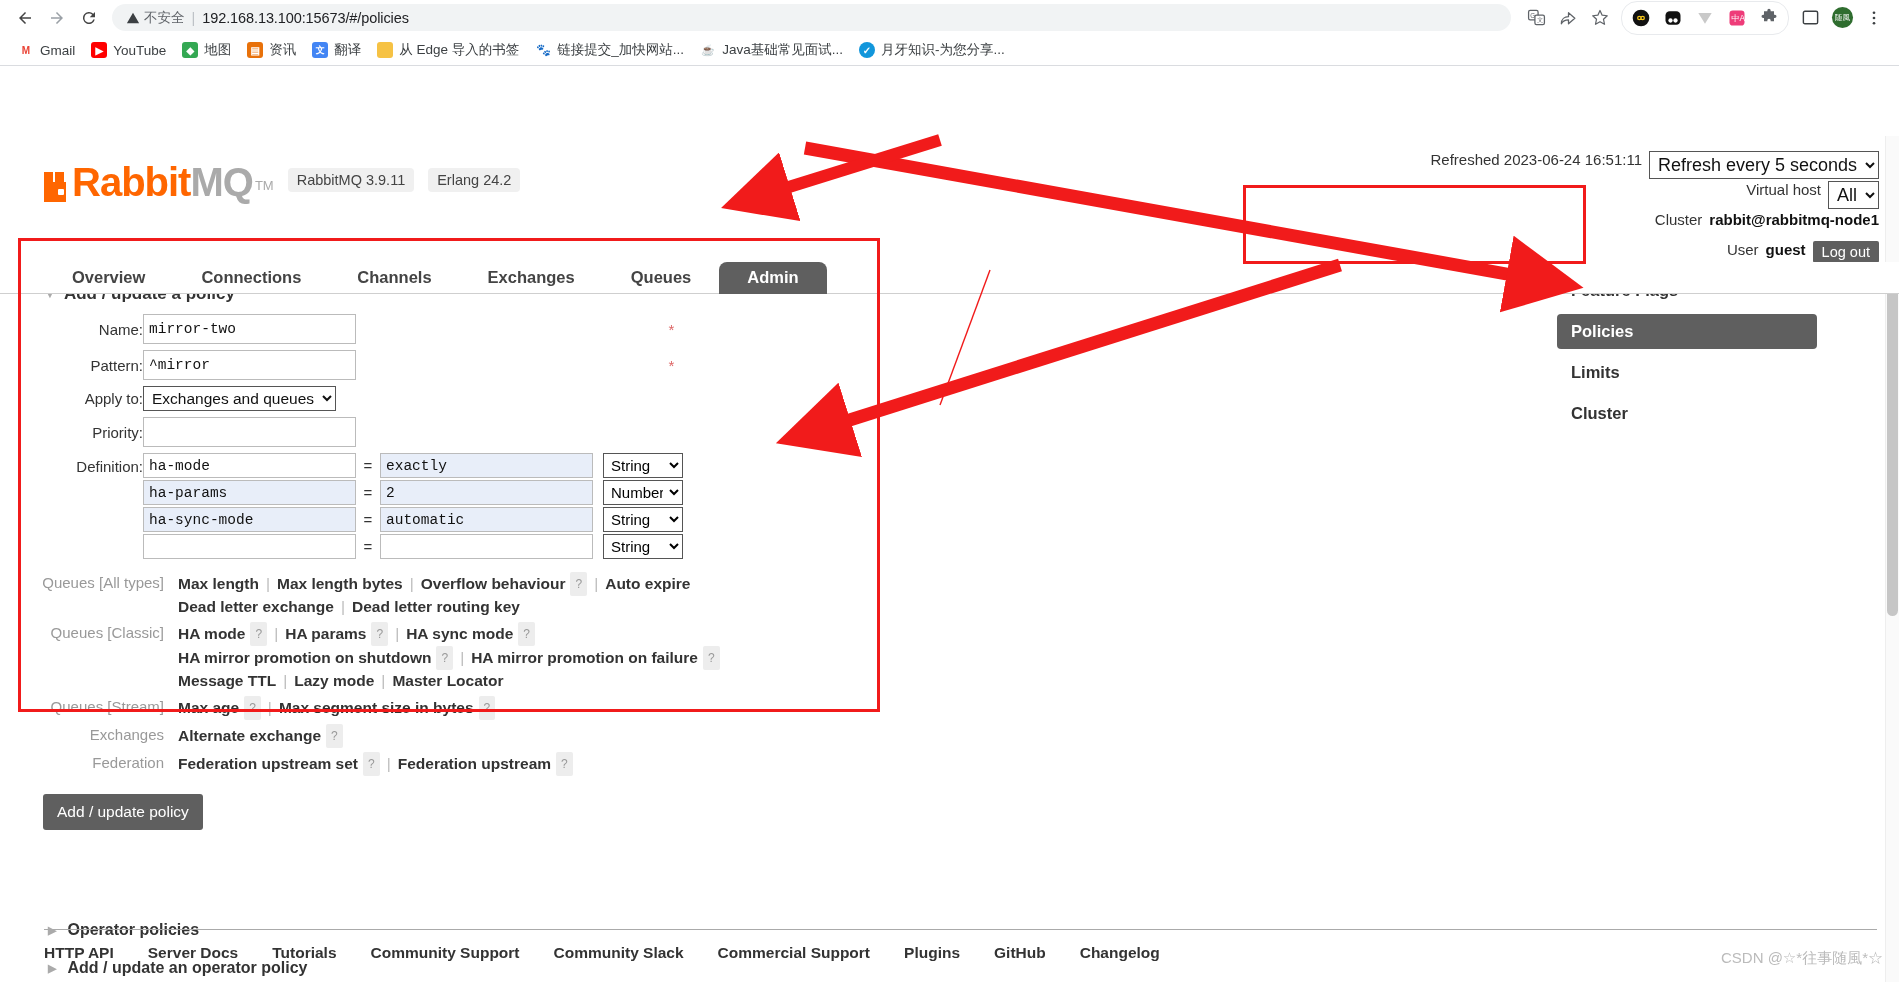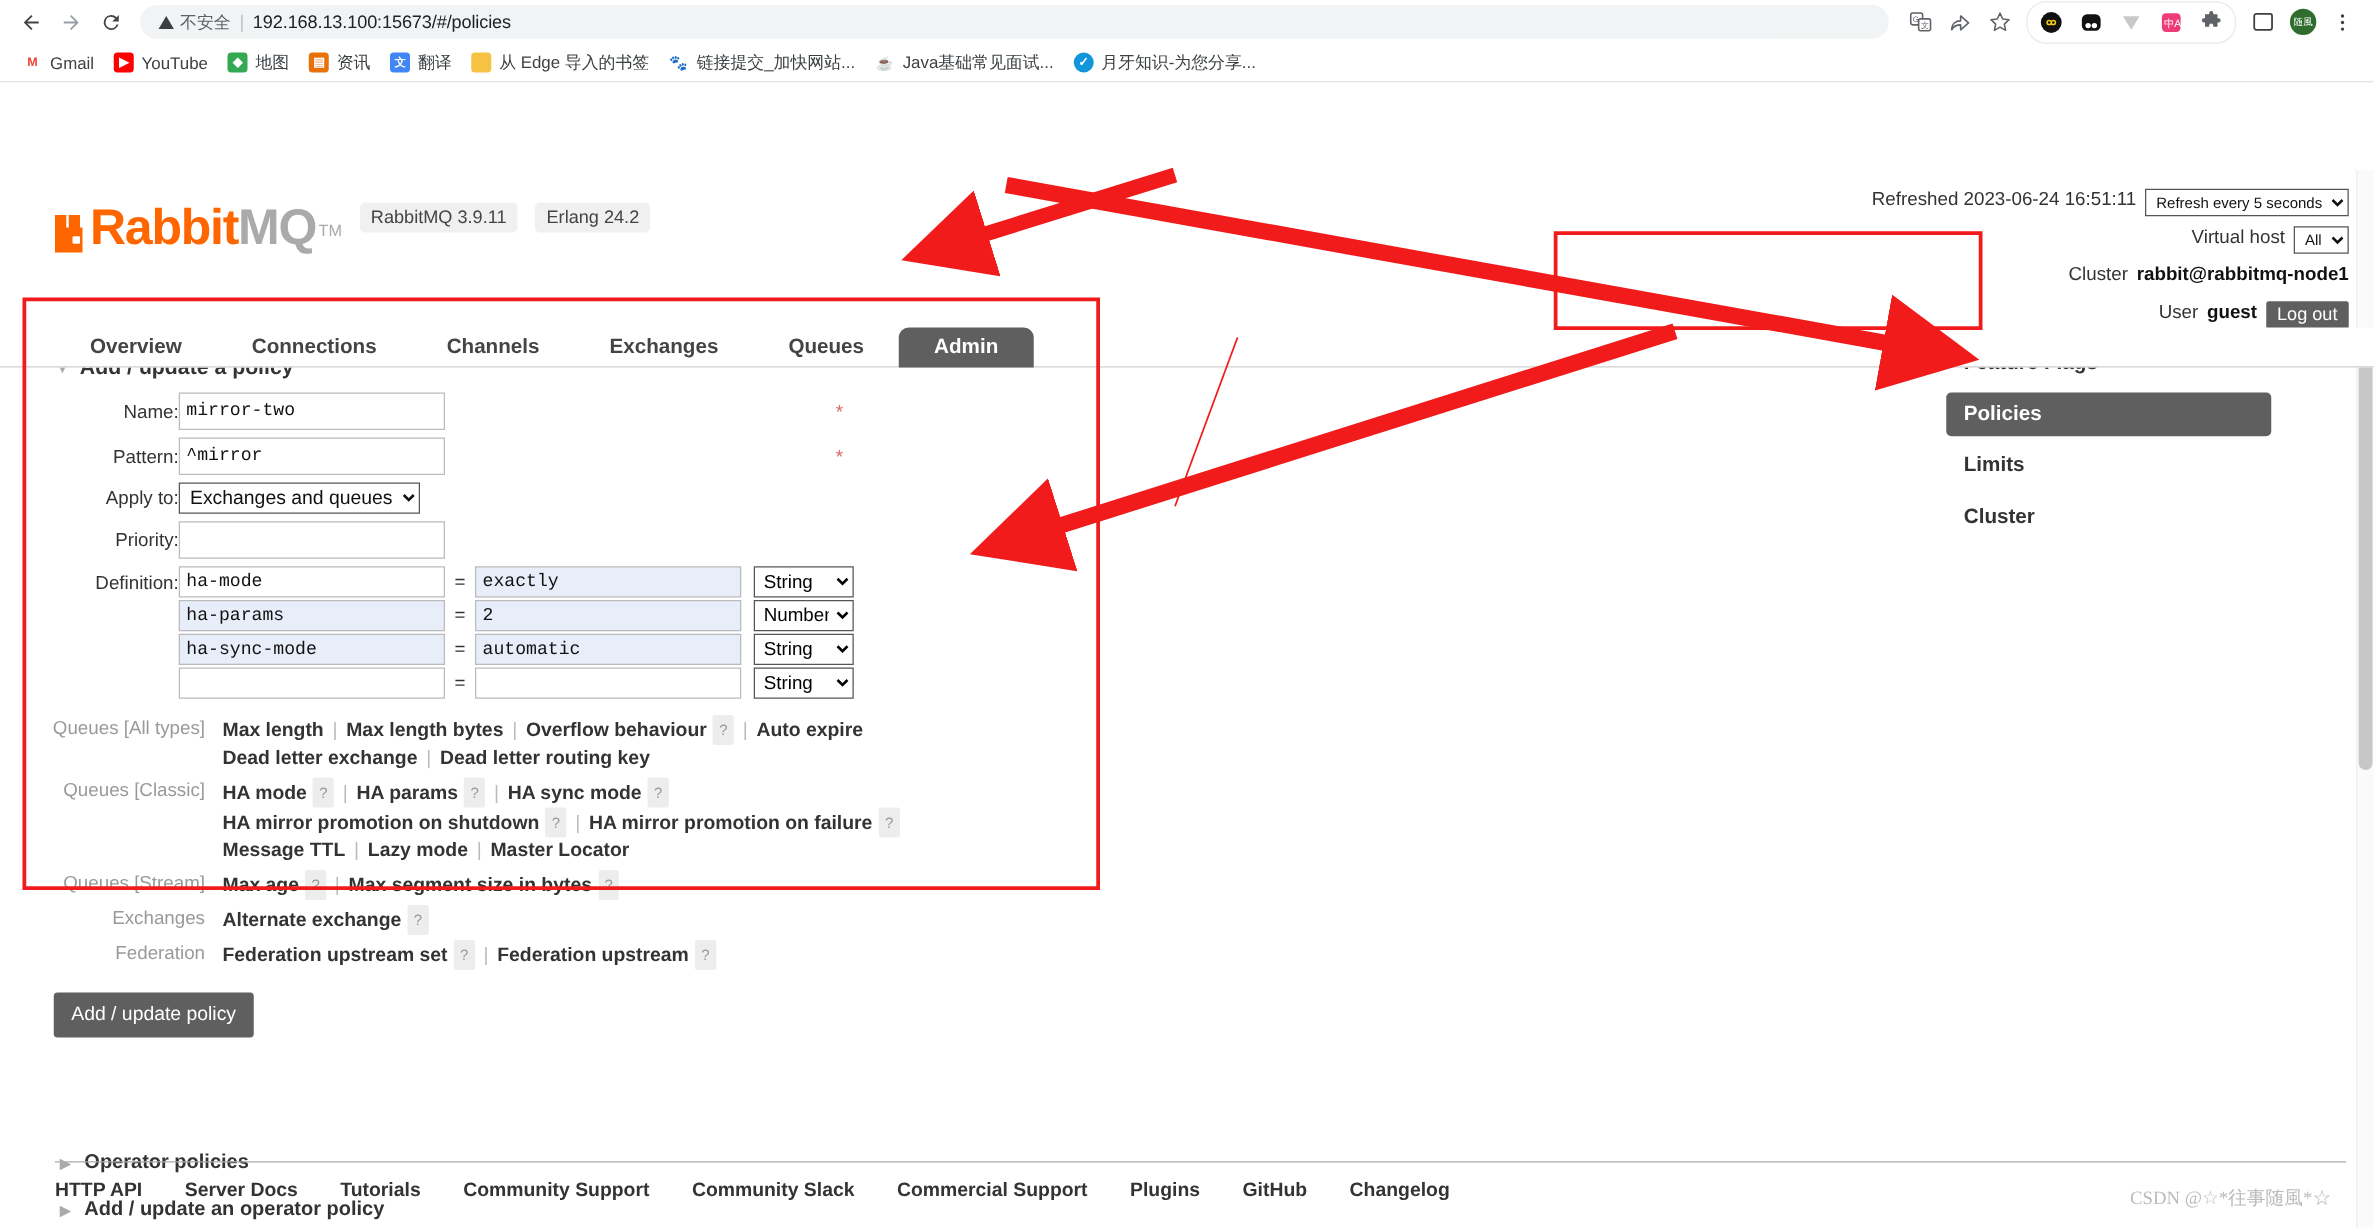--- a/index.html
+++ b/index.html
@@ -52,42 +52,42 @@
     width:16px; height:16px; border-radius:3px; flex:0 0 auto;
     display:flex; align-items:center; justify-content:center;
     font-size:10px; color:#fff; font-weight:bold; overflow:hidden;
   }
 
   
   #mgmt {
     position:relative; width:100%; height:916px; background:#fff;
     font-family:"Liberation Sans", sans-serif; color:#222;
   }
-  #logo-area { position:absolute; left:44px; top:96px; display:flex; align-items:flex-start; gap:14px;}
+  #logo-area { position:absolute; left:44px; top:96px; display:flex; align-items:center; gap:14px;}
   .logo-text { font-size:40px; font-weight:bold; letter-spacing:-1px; line-height:1; }
   .logo-rabbit { color:#f60; }
   .logo-mq { color:#aaa; }
   .logo-tm { font-size:13px; color:#aaa; margin-left:2px; vertical-align:super;}
   .logo-mark {
     display:inline-block; width:26px; height:30px; position:relative; vertical-align:bottom;
     margin-right:2px;
   }
   .logo-mark .b1 { position:absolute; left:0; top:0; width:9px; height:12px; background:#f60;}
   .logo-mark .b2 { position:absolute; left:11px; top:0; width:9px; height:12px; background:#f60;}
   .logo-mark .b3 { position:absolute; left:0; top:10px; width:22px; height:20px; background:#f60;}
   .logo-mark .dot { position:absolute; left:14px; top:17px; width:6px; height:6px; background:#fff; border-radius:1px;}
   .ver-pill {
     background:#f0f0f0; border-radius:4px; padding:4px 9px; font-size:14.5px; color:#444;
     margin-bottom:4px;
   }
 
   #hdr-right { position:absolute; right:20px; top:85px; text-align:right; font-size:15px; color:#333;}
   #hdr-right .line { display:flex; align-items:flex-start; justify-content:flex-end; gap:7px; margin-bottom:6px; height:24px;}
   #hdr-right select {
-    font-family:"Liberation Sans", sans-serif; font-size:12px; padding:2px 4px;
+    font-family:"Liberation Sans", sans-serif; font-size:18px; padding:2px 4px;
     border:1px solid #555; background:#fff; color:#111; border-radius:0;
   }
   #hdr-right .lbl { color:#333; }
   #hdr-right b { font-weight:bold; color:#111; }
   .logout-btn {
     background:#5f5f5f; color:#fff; border:none; padding:3px 9px; font-size:14.5px;
     cursor:pointer; font-family:"Liberation Sans", sans-serif; border-radius:2px;
   }
 
   
@@ -170,22 +170,22 @@
   }
   .side-item.active { background:#5f5f5f; color:#fff; }
 
   
   #footer {
     position:absolute; left:44px; right:22px; bottom:20px; border-top:1px solid #aaa;
     padding-top:14px; display:flex; gap:34px; font-size:15.5px;
   }
   #footer a { color:#333; text-decoration:none; font-weight:bold; cursor:pointer;}
   #watermark {
-    position:absolute; right:34px; bottom:14px; color:#bbb; font-size:15px;
-    font-family:Liberation Serif, serif;
+    position:absolute; right:16px; bottom:14px; color:#bbb; font-size:15px;
+    font-family:Liberation Sans, sans-serif;
   }
 
   
   .anno { position:absolute; pointer-events:none; z-index:50; }
   .anno-box { border:3px solid #f11b1b; }
   #box-main { left:18px; top:238px; width:862px; height:474px; }
   #box-side { left:1243px; top:185px; width:343px; height:79px; }
   .arrow-svg { position:absolute; left:0; top:0; width:1899px; height:982px; pointer-events:none; z-index:60;}
   #scrollbar-track { position:absolute; right:0; top:70px; width:14px; height:912px; background:#fafafa; border-left:1px solid #eee;}
   #scrollbar-thumb { position:absolute; right:1px; top:150px; width:11px; height:330px; background:#c6c6c6; border-radius:6px;}

